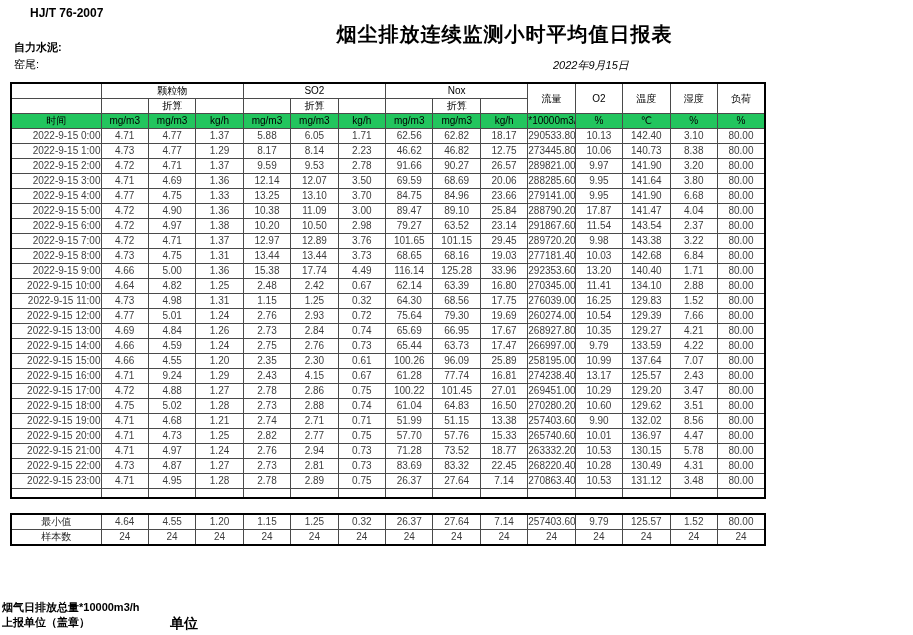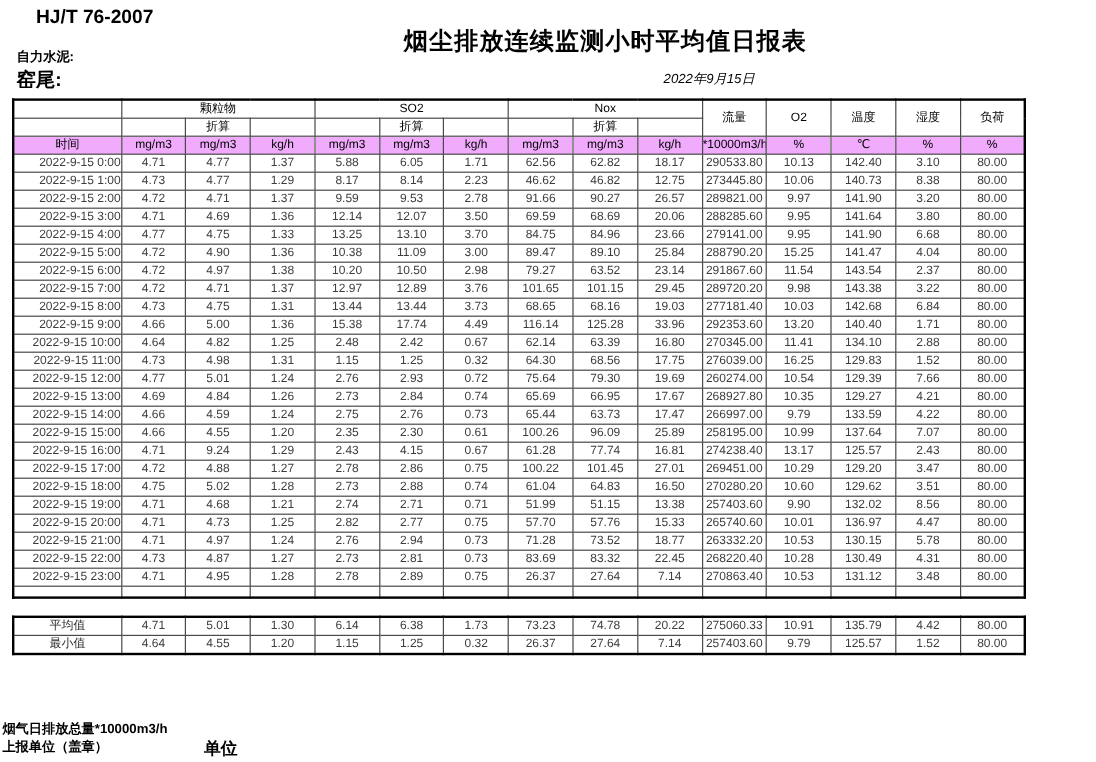--- a/index.html
+++ b/index.html
@@ -1,36 +1,36 @@
 <!DOCTYPE html>
 <html><head>
 <meta charset="utf-8">
 <style>
   html,body{margin:0;padding:0;}
   body{
     width:913px;height:635px;background:#ffffff;position:relative;
     font-family:"Liberation Sans","DejaVu Sans",sans-serif;color:#000;
   }
   .abs{position:absolute;white-space:nowrap;}
-  #std-code{left:30px;top:6px;font-size:16px;font-weight:bold;}
+  #std-code{left:30px;top:6px;font-size:12px;font-weight:bold;}
   #report-title{left:0;top:21px;width:913px;text-align:center;font-size:20px;font-weight:bold;letter-spacing:1px;margin-left:48px;}
   #company-line{left:14px;top:40px;font-size:11px;font-weight:bold;}
-  #kiln-line{left:14px;top:57px;font-size:16px;font-weight:bold;}
+  #kiln-line{left:14px;top:57px;font-size:11px;font-weight:normal;}
   #date-line{left:553px;top:58px;font-size:11px;font-style:italic;}
   #tables-wrap{position:absolute;left:10px;top:82px;}
-  table{border-collapse:collapse;table-layout:fixed;width:845px;padding-left:28px;}
+  table{border-collapse:collapse;table-layout:fixed;width:756px;padding-left:28px;}
   table.main{border:2px solid #000;}
   table.summary{border:2px solid #000;margin-top:14px;}
   col.time-col{width:90px;}
   th,td{
     border:1px solid #4a4a4a;font-size:10px;font-weight:normal;text-align:center;
     padding:0;height:14px;line-height:14px;overflow:hidden;white-space:nowrap;
   }
   thead th{color:#000;background:#fff;}
-  tr.units-row th{background:#f0abfc;}
+  tr.units-row th{background:#22c55e;}
   tbody td{color:#3d3d3d;}
   td.time-cell{color:#3d3d3d;text-align:right;}
   tr.blank-row td{height:8px;line-height:8px;}
   td.label-cell{color:#2a2a2a;}
   tr.daily-row td{border-top:2px solid #000;}
   td.daily-label{text-align:left;padding-left:2px;color:#2a2a2a;}
   #footer-flue{left:2px;top:600px;font-size:11px;font-weight:bold;}
   #footer-report-unit{left:2px;top:615px;font-size:11px;font-weight:bold;}
   #footer-unit{left:170px;top:615px;font-size:14px;font-weight:bold;}
 </style>
@@ -183,21 +183,21 @@
           <td>4.72</td>
           <td>4.90</td>
           <td>1.36</td>
           <td>10.38</td>
           <td>11.09</td>
           <td>3.00</td>
           <td>89.47</td>
           <td>89.10</td>
           <td>25.84</td>
           <td>288790.20</td>
-          <td>15.25</td>
+          <td>17.87</td>
           <td>141.47</td>
           <td>4.04</td>
           <td>80.00</td>
         </tr>
         <tr>
           <td class="time-cell">2022-9-15 6:00</td>
           <td>4.72</td>
           <td>4.97</td>
           <td>1.38</td>
           <td>10.20</td>
@@ -521,53 +521,53 @@
       </tbody>
   </table>
 
   <table class="summary">
     <colgroup>
       <col class="time-col">
         <col span="14">
     </colgroup>
     <tbody>
         <tr>
-          <td class="label-cell">平均值</td>
-          <td>4.71</td>
-          <td>5.01</td>
-          <td>1.30</td>
-          <td>6.14</td>
-          <td>6.38</td>
-          <td>1.73</td>
-          <td>73.23</td>
-          <td>74.78</td>
-          <td>20.22</td>
-          <td>275060.33</td>
-          <td>10.91</td>
-          <td>135.79</td>
-          <td>4.42</td>
-          <td>80.00</td>
-        </tr>
-        <tr>
           <td class="label-cell">最小值</td>
           <td>4.64</td>
           <td>4.55</td>
           <td>1.20</td>
           <td>1.15</td>
           <td>1.25</td>
           <td>0.32</td>
           <td>26.37</td>
           <td>27.64</td>
           <td>7.14</td>
           <td>257403.60</td>
           <td>9.79</td>
           <td>125.57</td>
           <td>1.52</td>
           <td>80.00</td>
         </tr>
+        <tr>
+          <td class="label-cell">样本数</td>
+          <td>24</td>
+          <td>24</td>
+          <td>24</td>
+          <td>24</td>
+          <td>24</td>
+          <td>24</td>
+          <td>24</td>
+          <td>24</td>
+          <td>24</td>
+          <td>24</td>
+          <td>24</td>
+          <td>24</td>
+          <td>24</td>
+          <td>24</td>
+        </tr>
       </tbody>
   </table>
 
 </div>
 
 <div class="abs" id="footer-flue">烟气日排放总量*10000m3/h</div>
 <div class="abs" id="footer-report-unit">上报单位（盖章）</div>
 <div class="abs" id="footer-unit">单位</div>
 
 </body></html>

